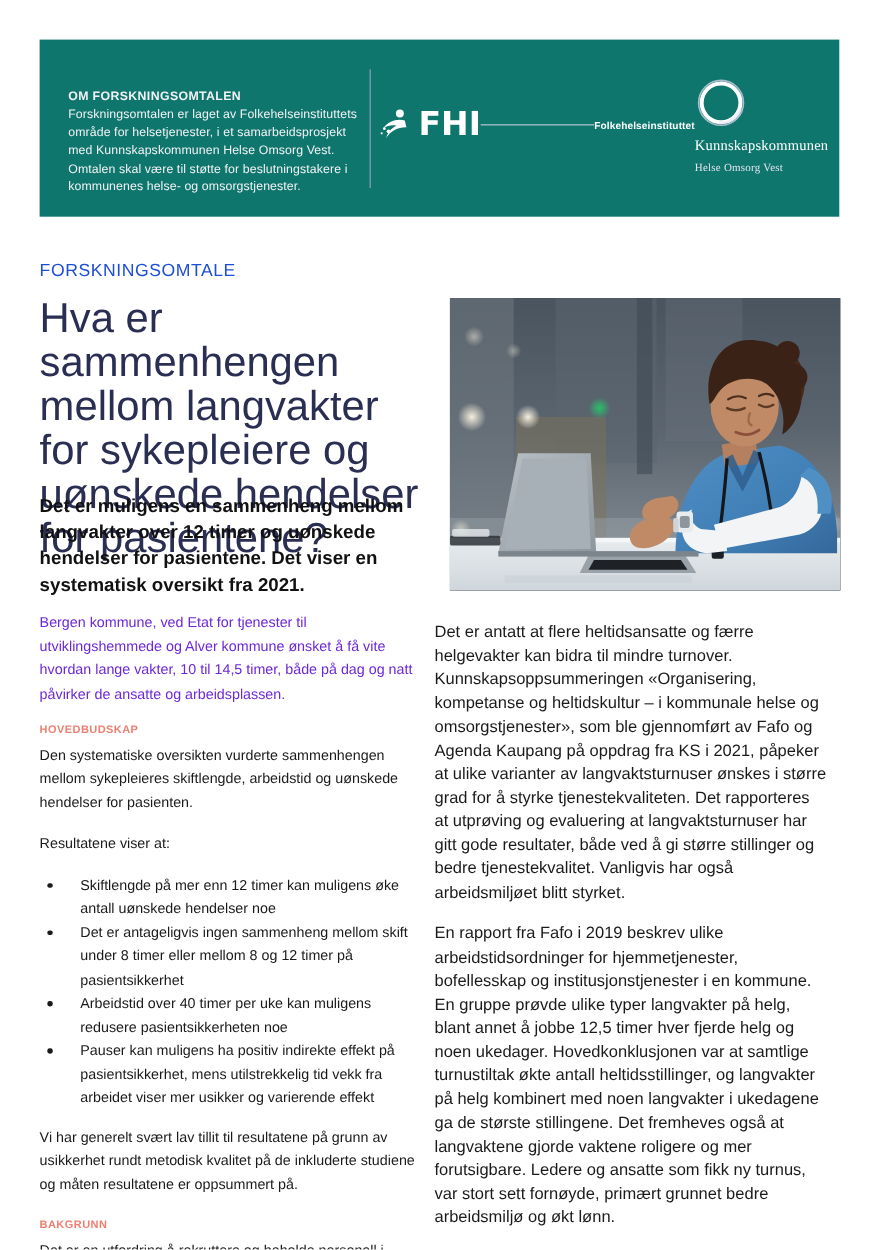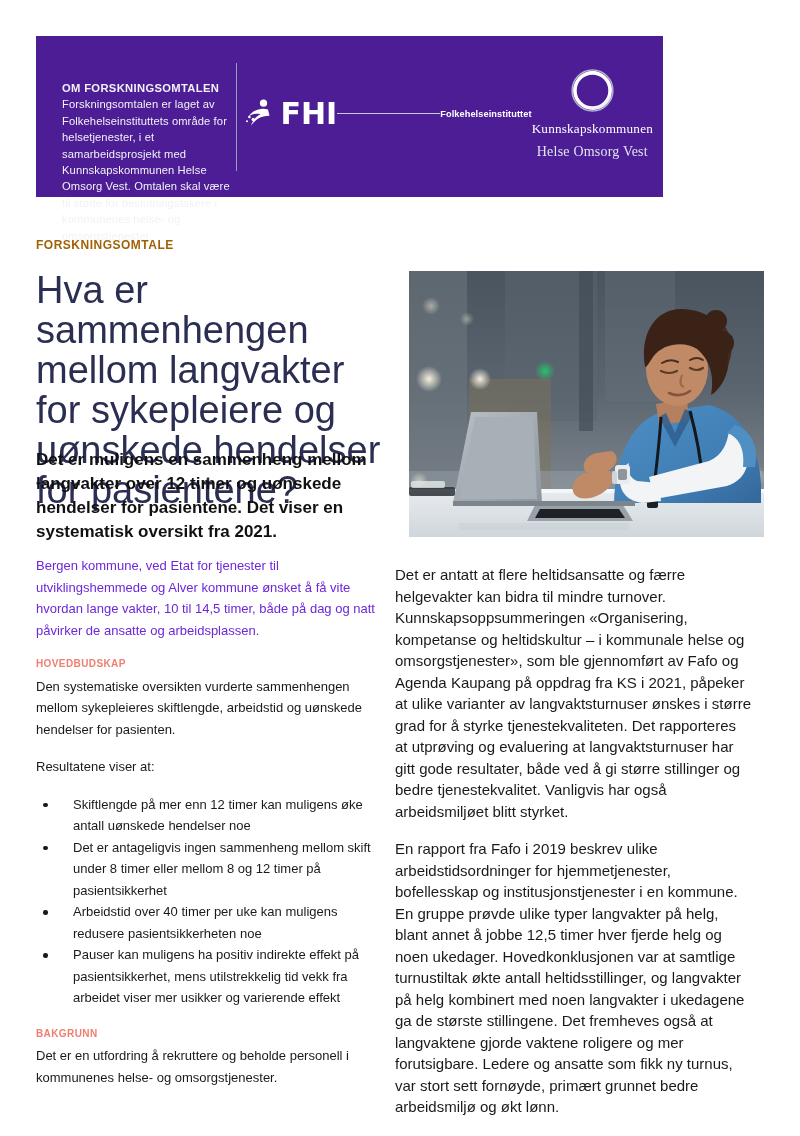--- a/index.html
+++ b/index.html
@@ -12,23 +12,23 @@
     color: #1a1a1a;
     overflow: hidden;
     position: relative;
   }
 
   
   .banner {
     position: absolute;
     left: 36px;
     top: 36px;
-    width: 627px;
+    width: 727px;
     height: 161px;
-    background: #4c1d95;
+    background: #0f766e;
     display: flex;
     align-items: stretch;
   }
   .banner-text {
     width: 422px;
     padding: 44px 0 0 26px;
     color: #f2f2f5;
     font-size: 11.2px;
     line-height: 16.4px;
     letter-spacing: 0.1px;
@@ -70,43 +70,43 @@
     width: 103px; height: 1px; background: #c9ccdd; margin: 3px 0 2.5px 0;
   }
   .fhi-sub {
     font-size: 9.2px;
     font-weight: bold;
     color: #ffffff;
     letter-spacing: 0.1px;
   }
 
   
-  .kk-logo { display: flex; flex-direction: column; align-items: center; }
+  .kk-logo { display: flex; flex-direction: column; }
   .kk-mark { width: 47px; height: 47px; margin-bottom: 7px; }
   .kk-word {
     font-family: "Liberation Serif", serif;
     font-size: 13.2px;
     color: #ffffff;
     letter-spacing: 0.2px;
   }
   .kk-sub {
     font-family: "Liberation Serif", serif;
-    font-size: 14px;
+    font-size: 10px;
     color: #e2e4ee;
     letter-spacing: 0.2px;
     margin-top: 7px;
   }
 
   
   .kicker {
     position: absolute;
     left: 36px; top: 238px;
-    font-size: 12px;
-    font-weight: bold;
-    color: #a16207;
+    font-size: 16px;
+    font-weight: normal;
+    color: #1d4ed8;
     letter-spacing: 0.5px;
   }
 
   .title {
     position: absolute;
     left: 36px; top: 270px;
     width: 350px;
     font-size: 38px;
     line-height: 40px;
     color: #2b2e53;
@@ -251,20 +251,21 @@
 
   <p>Resultatene viser at:</p>
 
   <ul class="bullets">
     <li>Skiftlengde på mer enn 12 timer kan muligens øke antall uønskede hendelser noe</li>
     <li>Det er antageligvis ingen sammenheng mellom skift under 8 timer eller mellom 8 og 12 timer på pasientsikkerhet</li>
     <li>Arbeidstid over 40 timer per uke kan muligens redusere pasientsikkerheten noe</li>
     <li>Pauser kan muligens ha positiv indirekte effekt på pasientsikkerhet, mens utilstrekkelig tid vekk fra arbeidet viser mer usikker og varierende effekt</li>
   </ul>
 
+  <p>Vi har generelt svært lav tillit til resultatene på grunn av usikkerhet rundt metodisk kvalitet på de inkluderte studiene og måten resultatene er oppsummert på.</p>
 
   <div class="section-head">BAKGRUNN</div>
   <p class="tight">Det er en utfordring å rekruttere og beholde personell i kommunenes helse- og omsorgstjenester.</p>
 
 </div>
 
 <div class="photo">
   <svg viewBox="0 0 355 266" xmlns="http://www.w3.org/2000/svg" preserveAspectRatio="xMidYMid slice">
     <defs>
       <linearGradient id="bgGrad" x1="0" y1="0" x2="0" y2="1">

